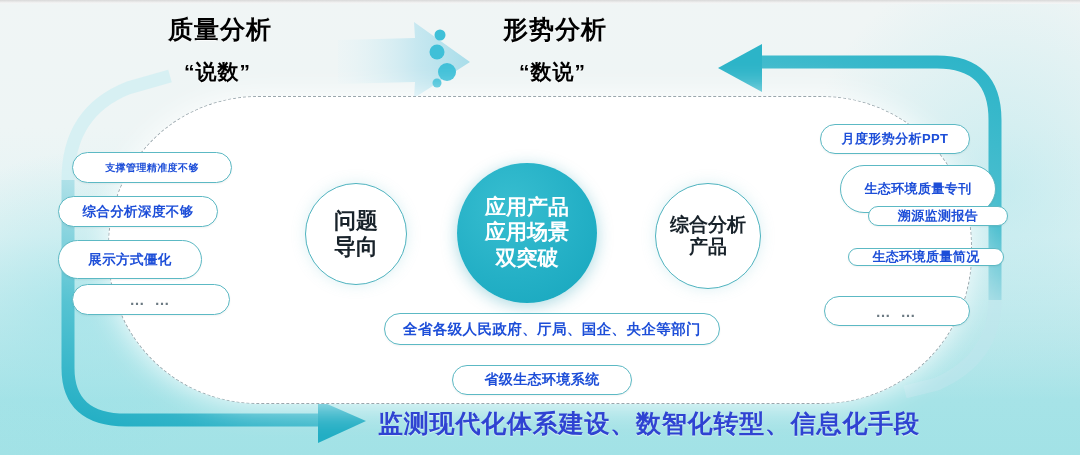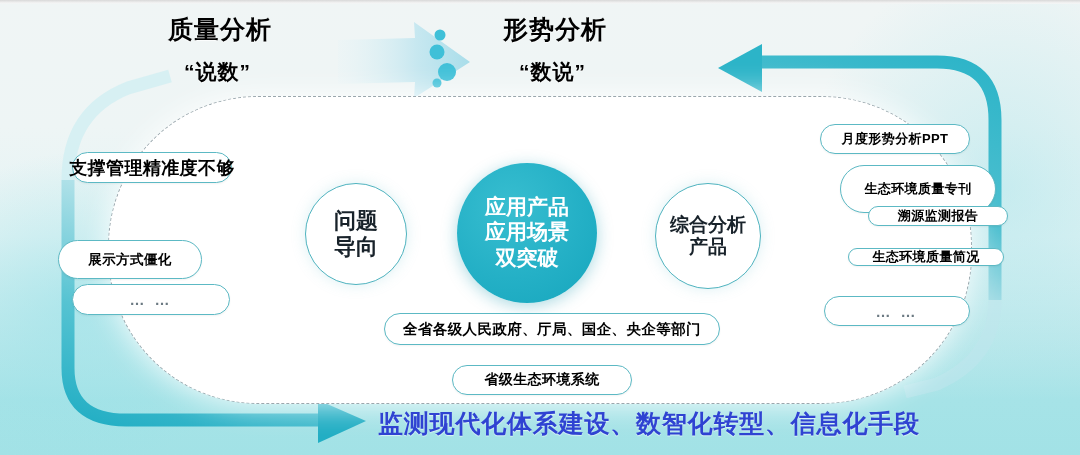--- a/index.html
+++ b/index.html
@@ -25,21 +25,21 @@
   .inner-dashed{
     position:absolute;left:108px;top:96px;width:862px;height:306px;
     border:1.4px dashed #9aa7ad;border-radius:150px;background:#ffffff;
     box-shadow:0 0 30px rgba(255,255,255,.9);
   }
 
   
   .pill{
     position:absolute;box-sizing:border-box;
     background:#ffffff;border:1.3px solid #5cb9c4;border-radius:40px;
-    color:#000000;font-weight:bold;letter-spacing:.4px;
+    color:#1d4ed8;font-weight:bold;letter-spacing:.4px;
     display:flex;align-items:center;justify-content:center;
     white-space:nowrap;
     box-shadow:0 1px 2px rgba(0,0,0,.05);
   }
   .pill.dots{color:#6c7a82;letter-spacing:3px;font-size:15px;}
 
   
   .circ-white{
     position:absolute;border-radius:50%;background:#ffffff;
     border:1.6px solid #4fb3bf;
@@ -144,21 +144,22 @@
     </g>
   </svg>
 
   <div class="inner-dashed"></div>
 
   <div class="head head-main" style="left:168px;top:13px;">质量分析</div>
   <div class="head head-sub" style="left:184px;top:58px;">“说数”</div>
   <div class="head head-main" style="left:503px;top:13px;">形势分析</div>
   <div class="head head-sub" style="left:519px;top:58px;">“数说”</div>
 
-  <div class="pill" style="left:72px;top:152px;width:160px;height:31px;font-size:18px;">支撑管理精准度不够</div>
+  <div class="pill" style="left:72px;top:152px;width:160px;height:31px;font-size:10px;">支撑管理精准度不够</div>
+  <div class="pill" style="left:58px;top:196px;width:160px;height:31px;font-size:13.5px;">综合分析深度不够</div>
   <div class="pill" style="left:58px;top:240px;width:144px;height:39px;font-size:13.5px;">展示方式僵化</div>
   <div class="pill dots" style="left:72px;top:284px;width:158px;height:31px;">… …</div>
 
   <div class="circ-white" style="left:305px;top:183px;width:100px;height:100px;font-size:22px;">
     <span style="display:block;">
         <div>问题</div>
         <div>导向</div>
       </span>
   </div>
 

